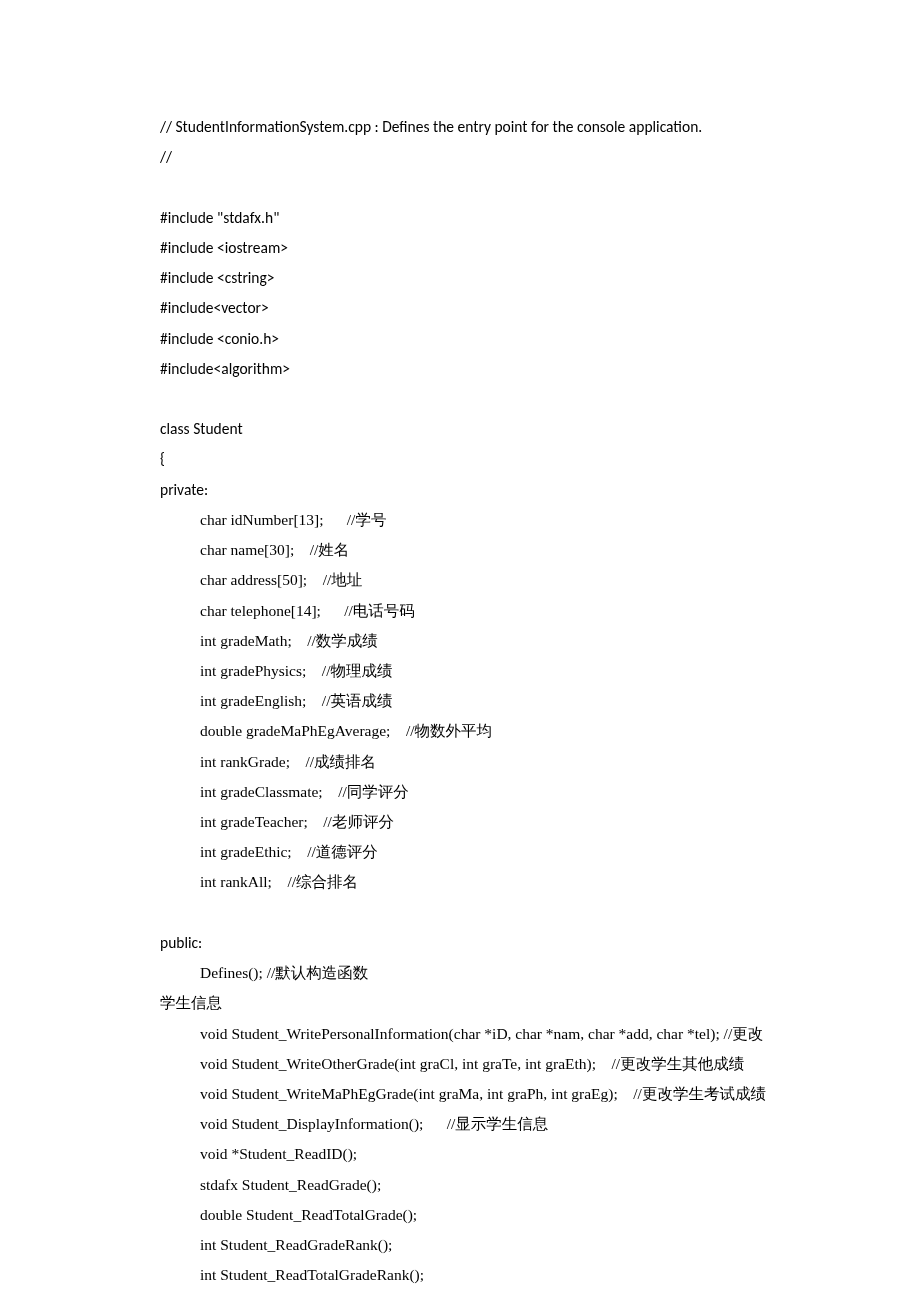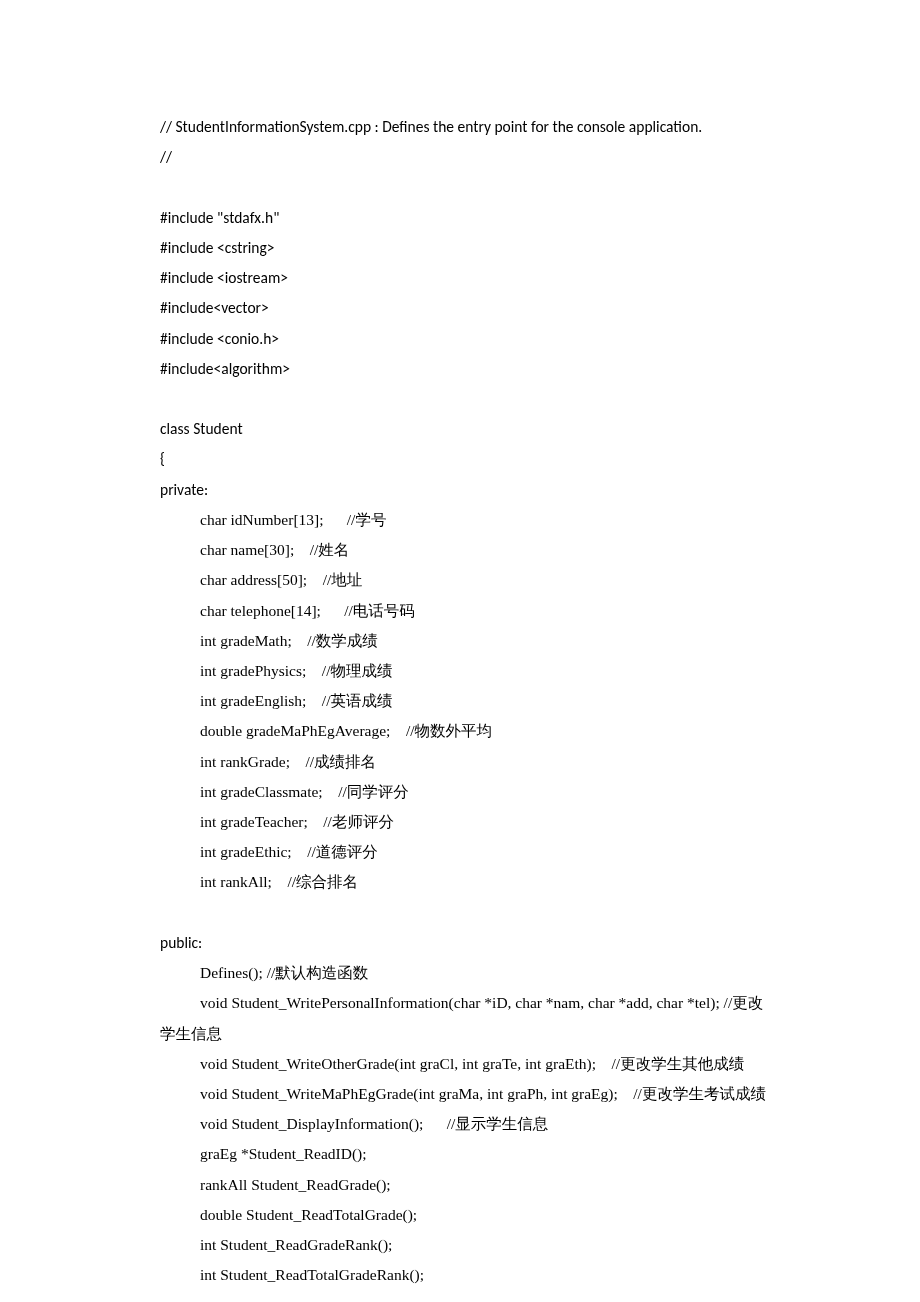--- a/index.html
+++ b/index.html
@@ -30,22 +30,22 @@
   }
 </style>
 </head>
 <body>
 
 <div class="page" id="page-container">
     <div class="code-line">// StudentInformationSystem.cpp : Defines the entry point for the console application.</div>
     <div class="code-line">//</div>
     <div class="blank"></div>
     <div class="code-line">#include "stdafx.h"</div>
+    <div class="code-line">#include &lt;iostream&gt;</div>
     <div class="code-line">#include &lt;cstring&gt;</div>
-    <div class="code-line">#include &lt;iostream&gt;</div>
     <div class="code-line">#include&lt;vector&gt;</div>
     <div class="code-line">#include &lt;conio.h&gt;</div>
     <div class="code-line">#include&lt;algorithm&gt;</div>
     <div class="blank"></div>
     <div class="code-line">class Student</div>
     <div class="code-line">{</div>
     <div class="code-line">private:</div>
     <div class="code-line indent">char idNumber[13];      //学号</div>
     <div class="code-line indent">char name[30];    //姓名</div>
     <div class="code-line indent">char address[50];    //地址</div>
@@ -55,23 +55,23 @@
     <div class="code-line indent">int gradeEnglish;    //英语成绩</div>
     <div class="code-line indent">double gradeMaPhEgAverage;    //物数外平均</div>
     <div class="code-line indent">int rankGrade;    //成绩排名</div>
     <div class="code-line indent">int gradeClassmate;    //同学评分</div>
     <div class="code-line indent">int gradeTeacher;    //老师评分</div>
     <div class="code-line indent">int gradeEthic;    //道德评分</div>
     <div class="code-line indent">int rankAll;    //综合排名</div>
     <div class="blank"></div>
     <div class="code-line">public:</div>
     <div class="code-line indent">Defines(); //默认构造函数</div>
+    <div class="code-line">学生信息</div>
     <div class="code-line indent">void Student_WritePersonalInformation(char *iD, char *nam, char *add, char *tel); //更改</div>
-    <div class="code-line">学生信息</div>
     <div class="code-line indent">void Student_WriteOtherGrade(int graCl, int graTe, int graEth);    //更改学生其他成绩</div>
     <div class="code-line indent">void Student_WriteMaPhEgGrade(int graMa, int graPh, int graEg);    //更改学生考试成绩</div>
     <div class="code-line indent">void Student_DisplayInformation();      //显示学生信息</div>
-    <div class="code-line indent">graEg *Student_ReadID();</div>
-    <div class="code-line indent">rankAll Student_ReadGrade();</div>
+    <div class="code-line indent">void *Student_ReadID();</div>
+    <div class="code-line indent">stdafx Student_ReadGrade();</div>
     <div class="code-line indent">double Student_ReadTotalGrade();</div>
     <div class="code-line indent">int Student_ReadGradeRank();</div>
     <div class="code-line indent">int Student_ReadTotalGradeRank();</div>
   </div>
 
 </body></html>

